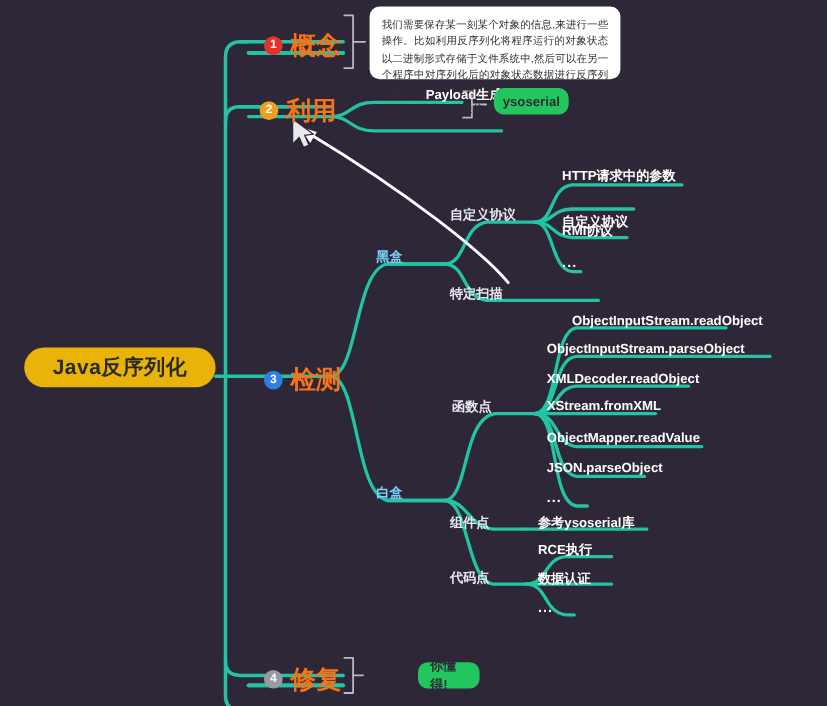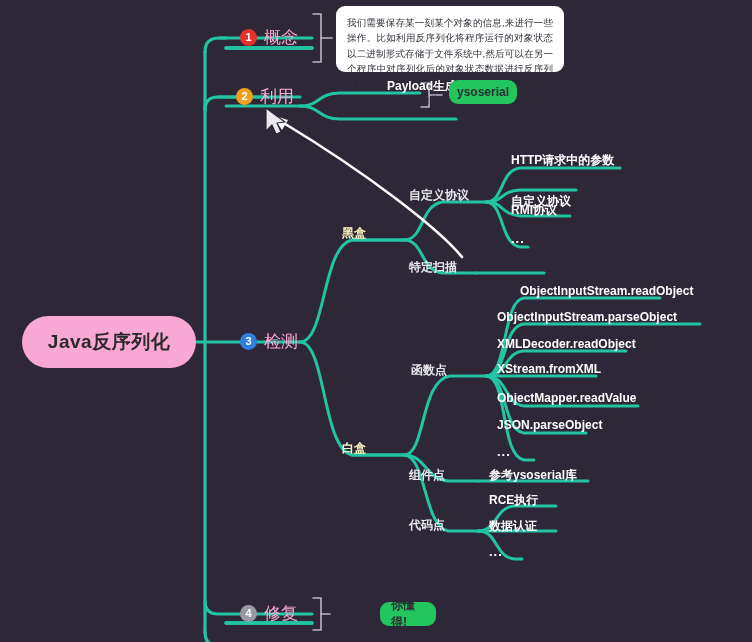--- a/index.html
+++ b/index.html
@@ -29,22 +29,22 @@
     left: 0; top: 0;
     width: 752px;
     height: 642px;
   }
   
   .root-node {
     position: absolute;
     left: 22px;
     top: 316px;
     width: 174px;
-    height: 52px;
-    background: #f9a8d4;
+    height: 36px;
+    background: #eab308;
     border-radius: 26px;
     display: flex;
     align-items: center;
     justify-content: center;
     color: #2a2a2a;
     font-size: 19px;
     font-weight: bold;
     letter-spacing: 0.5px;
   }
   
@@ -62,40 +62,40 @@
     color: #ffffff;
     font-size: 11px;
     font-weight: bold;
     display: flex;
     align-items: center;
     justify-content: center;
     line-height: 1;
     flex: none;
   }
   .main-label {
-    color: #f9a8d4;
-    font-size: 17px;
-    font-weight: normal;
+    color: #f97316;
+    font-size: 23px;
+    font-weight: bold;
     white-space: nowrap;
   }
   
   .leaf {
     position: absolute;
     color: #ffffff;
     white-space: nowrap;
     font-size: 12px;
     font-weight: bold;
   }
   .leaf.sub {
     color: #e8e8ee;
     font-weight: bold;
     font-size: 12px;
   }
   .leaf.mid {
-    color: #fef9c3;
+    color: #7dd3fc;
     font-size: 12px;
     font-weight: bold;
   }
   .leaf.dots {
     font-size: 13px;
     letter-spacing: 1px;
   }
   
   .callout {
     position: absolute;

